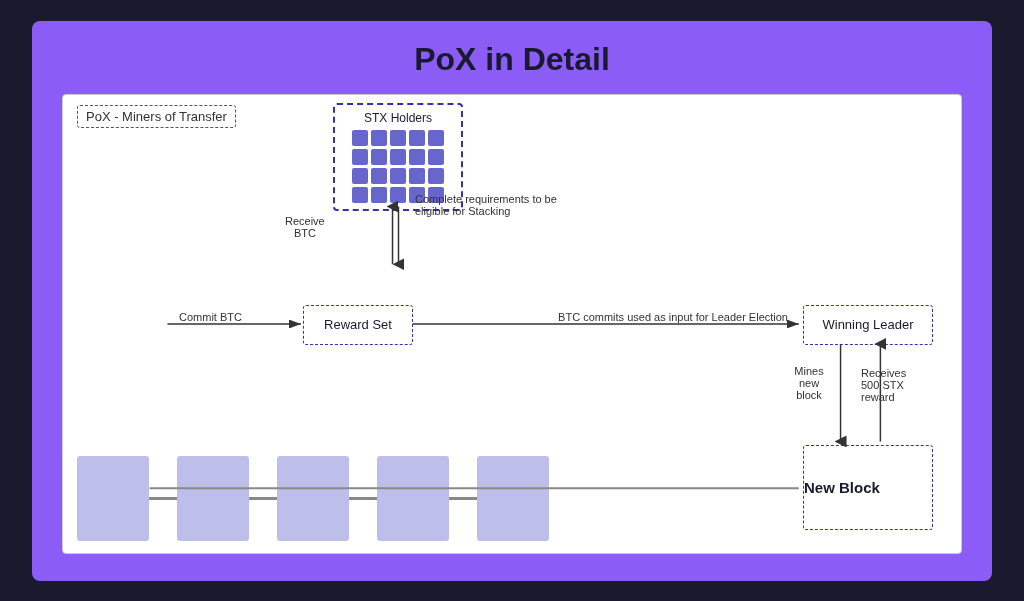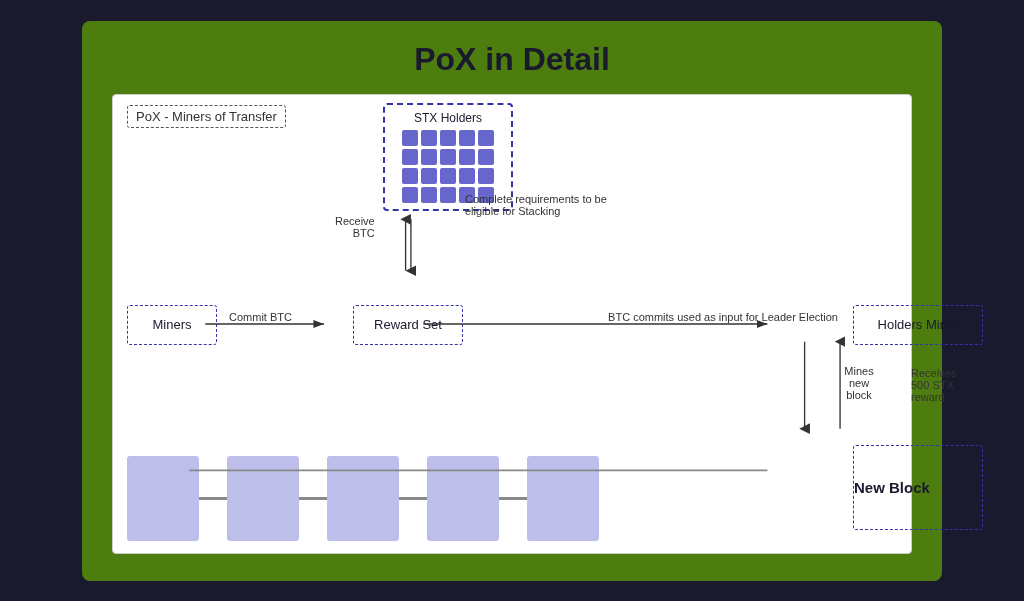--- a/index.html
+++ b/index.html
@@ -7,23 +7,23 @@
       width: 1024px;
       height: 601px;
       background: #1a1a2e;
       display: flex;
       align-items: center;
       justify-content: center;
       font-family: Arial, sans-serif;
       overflow: hidden;
     }
     .slide {
-      width: 860px;
+      width: 960px;
       height: 560px;
-      background: #4d7c0f;
+      background: #8b5cf6;
       border-radius: 8px;
       position: relative;
       padding: 20px 30px;
     }
     .slide-title {
       text-align: center;
       font-size: 32px;
       font-weight: 700;
       color: #1a1a2e;
       margin-bottom: 16px;
@@ -202,37 +202,34 @@
         <div class="stx-dot"></div>
         <div class="stx-dot"></div>
         <div class="stx-dot"></div>
         <div class="stx-dot"></div>
         <div class="stx-dot"></div>
         <div class="stx-dot"></div>
         <div class="stx-dot"></div>
       </div>
     </div>
 
-    <div style="position:absolute;top:120px;left:222px;font-size:11px;color:#333;text-align:right;">
+    <div style="position:absolute;top:120px;left:222px;font-size:11px;color:#333;text-align:center;">
       Receive<br>BTC
     </div>
 
     <div style="position:absolute;top:98px;left:352px;font-size:11px;color:#333;width:165px;">Complete requirements to be
 eligible for Stacking</div>
 
-    <div class="miners-box">
-      <span>Miners</span>
-    </div>
 
     <div class="reward-set-box">
       <span>Reward Set</span>
     </div>
 
     <div class="winning-miner-box">
-      <span>Holders Miner</span>
+      <span>Winning Leader</span>
     </div>
 
     <div style="position:absolute;top:216px;left:116px;font-size:11px;color:#333;">Commit BTC</div>
 
     <div style="position:absolute;top:216px;left:365px;font-size:11px;color:#333;width:360px;text-align:right;">BTC commits used as input for Leader Election</div>
 
     <div style="position:absolute;top:270px;left:712px;font-size:11px;color:#333;text-align:center;width:68px;">Mines<br>new<br>block</div>
 
     <div style="position:absolute;top:264px;left:798px;font-size:11px;color:#333;width:78px;margin-top:8px;">Receives<br>500 STX<br>reward</div>
 

